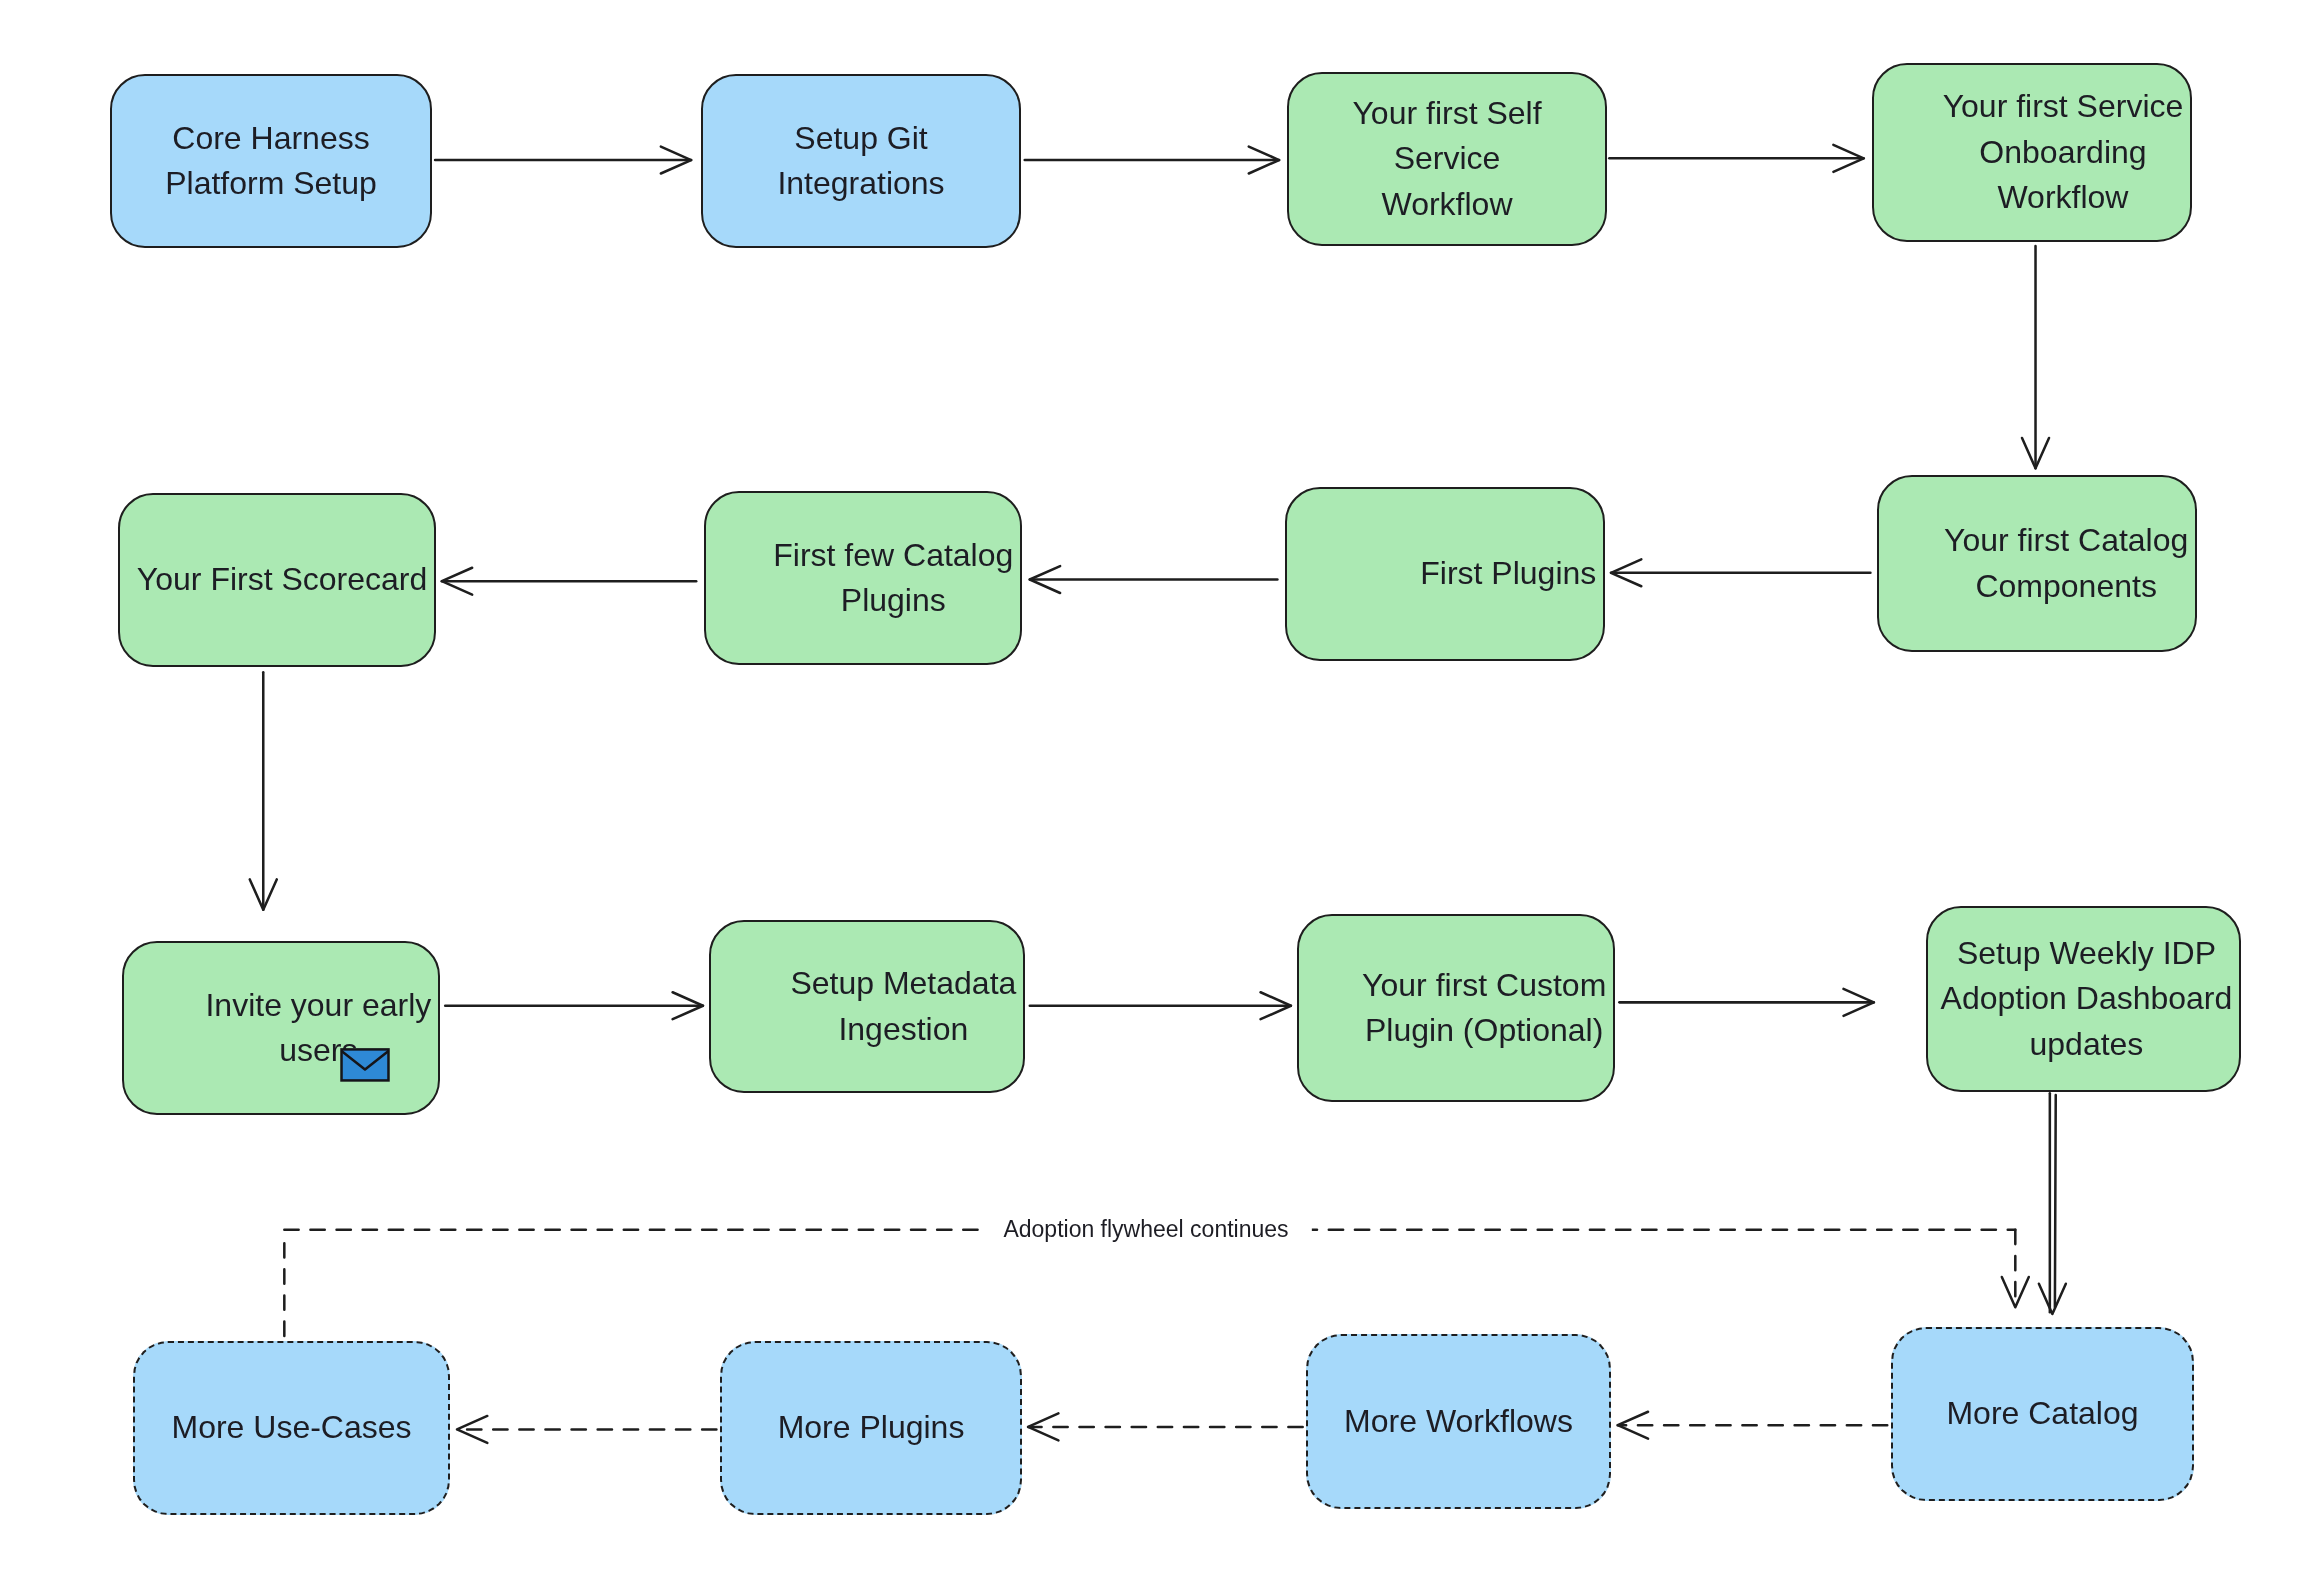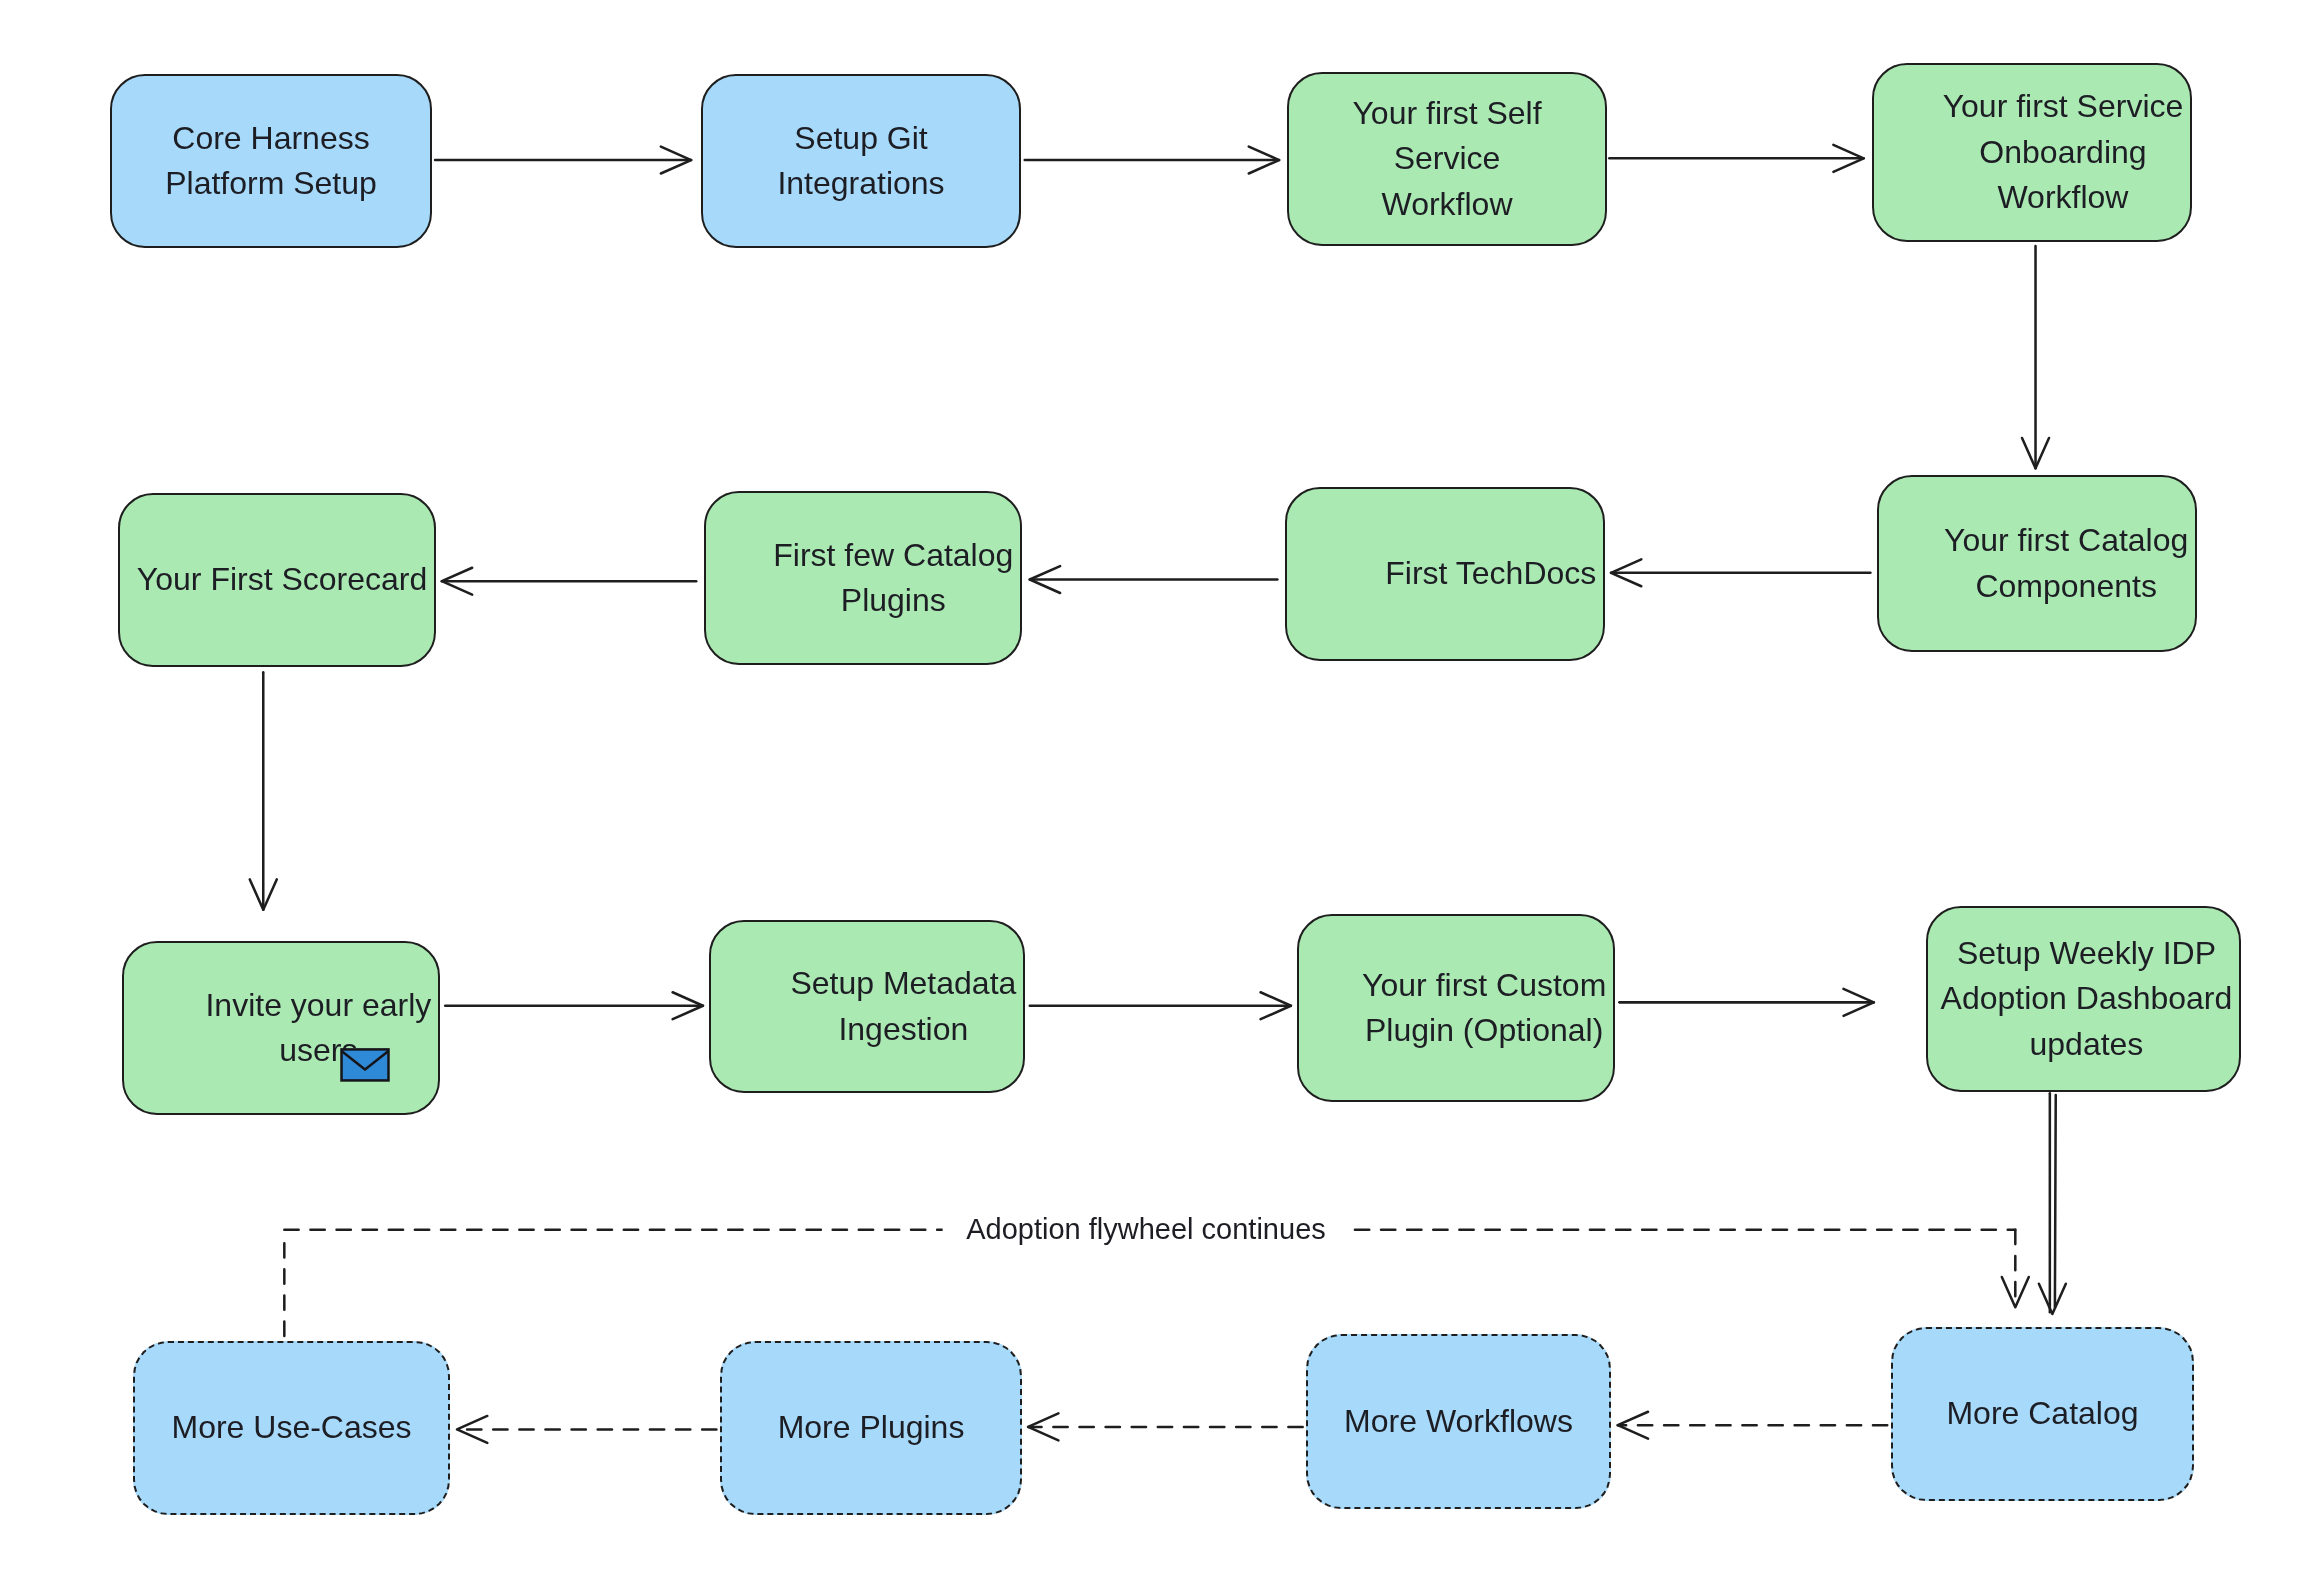--- a/index.html
+++ b/index.html
@@ -47,21 +47,21 @@
     width:52px;
     height:37px;
   }
   .flywheel-label{
     position:absolute;
     left:1146px;
     top:1229px;
     transform:translate(-50%,-50%);
     background:#ffffff;
     padding:0 23.6px;
-    font-size:29px;
+    font-size:23px;
     color:#1d1d24;
     font-weight:500;
     z-index:3;
     white-space:nowrap;
   }
 </style>
 </head>
 <body>
 
 <div class="canvas">
@@ -159,21 +159,21 @@
     <span class="label">Your first Service
 Onboarding
 Workflow</span>
   </div>
 
   <div class="node green" style="left:1877px;top:475px;width:320px;height:177px;">
     <span class="label">Your first Catalog
 Components</span>
   </div>
   <div class="node green" style="left:1285px;top:487px;width:320px;height:174px;">
-    <span class="label">First TechDocs</span>
+    <span class="label">First Plugins</span>
   </div>
   <div class="node green" style="left:704px;top:491px;width:318px;height:174px;">
     <span class="label">First few Catalog
 Plugins</span>
   </div>
   <div class="node green" style="left:118px;top:493px;width:318px;height:174px;">
     <span class="label">Your First Scorecard</span>
   </div>
 
   <div class="node green" style="left:122px;top:920px;width:318px;height:174px;margin-top:21px;">

